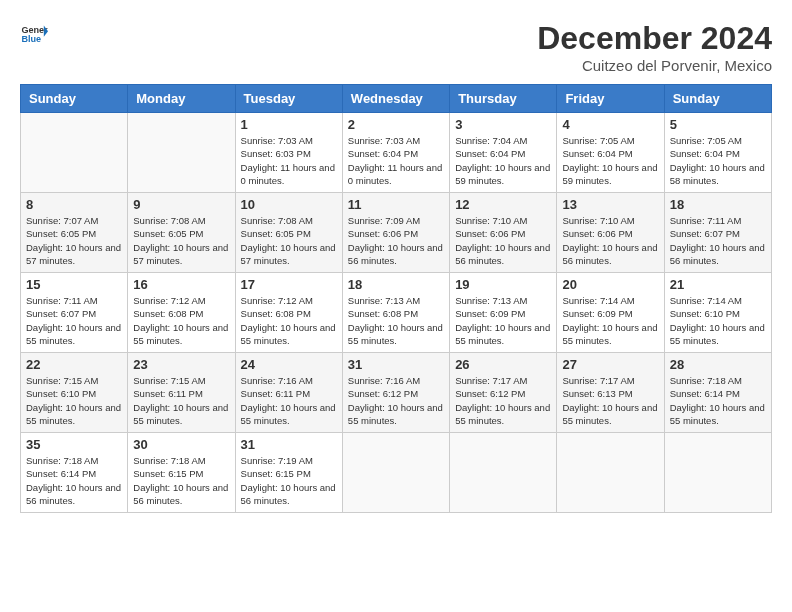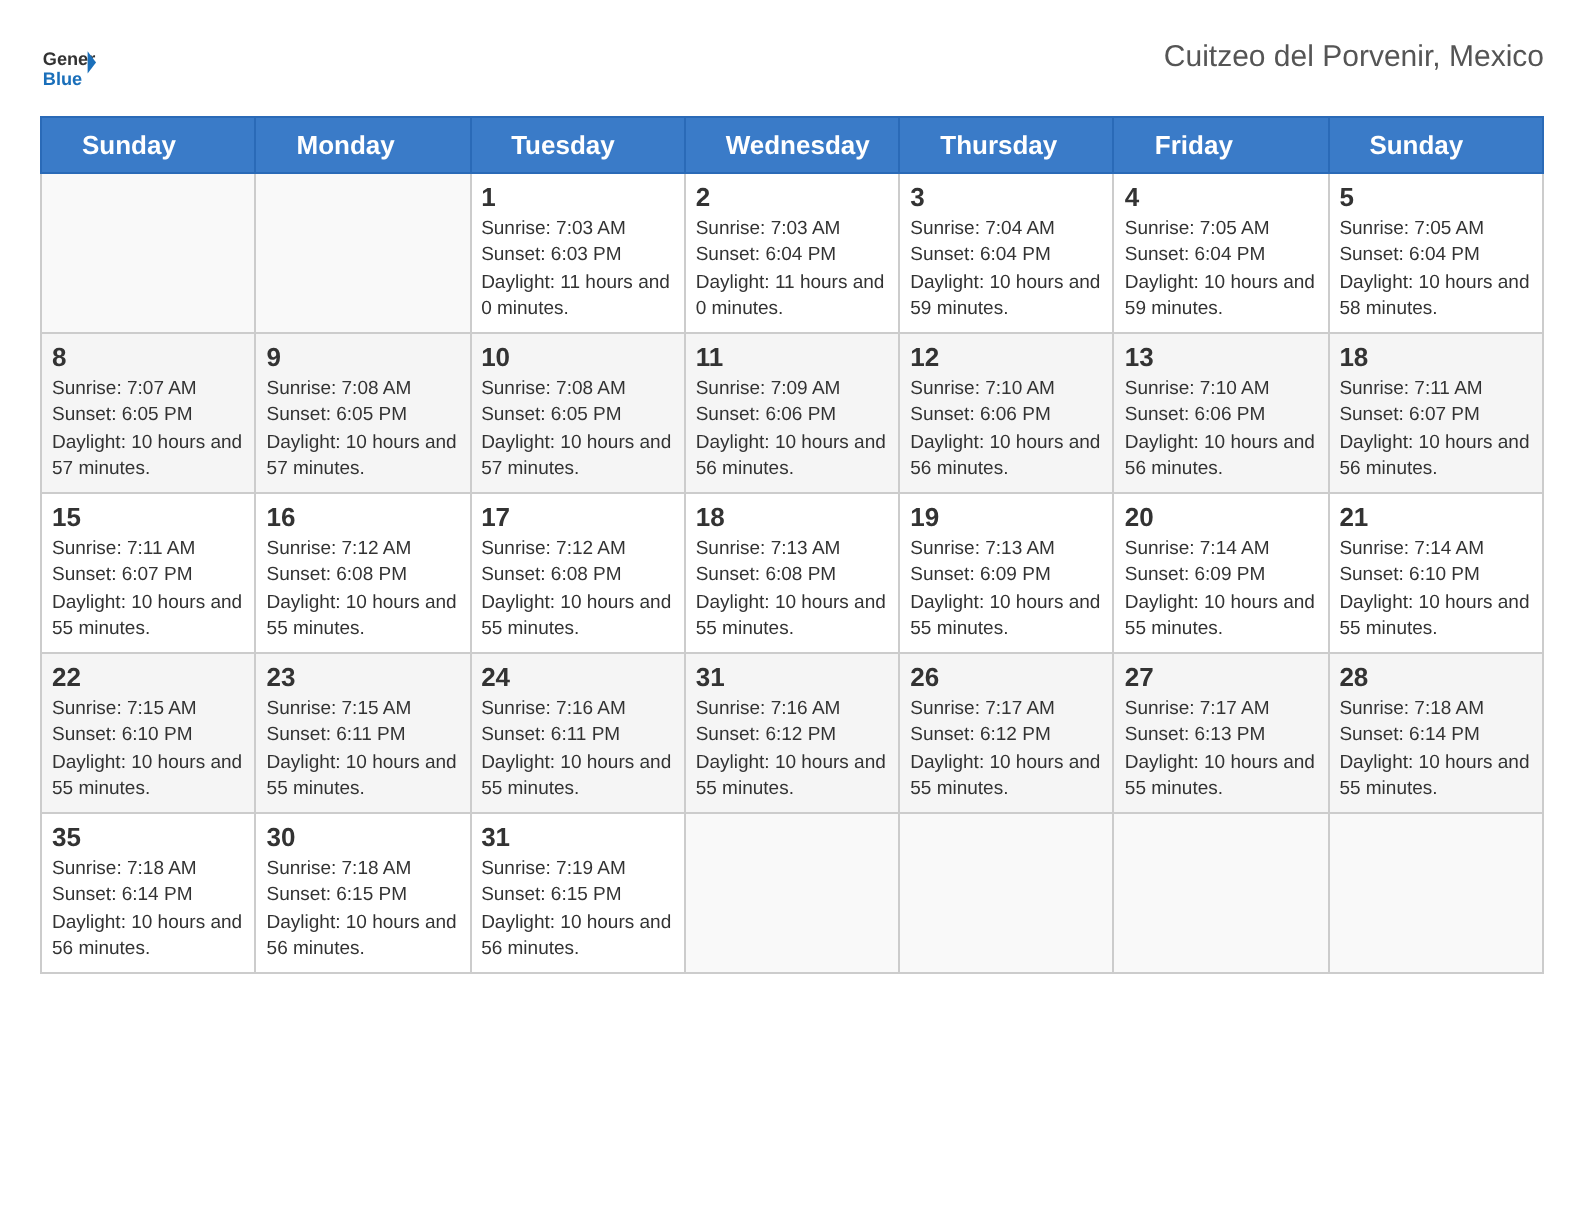--- a/index.html
+++ b/index.html
@@ -40,21 +40,21 @@
     table {
       width: 100%;
       border-collapse: collapse;
       table-layout: fixed;
     }
     thead tr th {
       background-color: #3a7bc8;
       color: #fff;
       font-size: 13px;
       font-weight: bold;
-      padding: 6px 20px;
+      padding: 6px 8px;
       text-align: left;
       border: 1px solid #2a6ab7;
     }
     tbody tr td {
       border: 1px solid #ccc;
       vertical-align: top;
       padding: 4px 5px;
       font-size: 10px;
       color: #333;
       background: #fff;
@@ -83,20 +83,21 @@
 
 <div class="header-area">
   <div class="logo">
     <svg class="logo-icon" viewBox="0 0 40 40">
       <text x="2" y="18" font-size="13" font-weight="bold" fill="#333">General</text>
       <text x="2" y="32" font-size="13" font-weight="bold" fill="#1a6fba">Blue</text>
       <polygon points="34,8 40,16 34,24" fill="#1a6fba"></polygon>
     </svg>
   </div>
   <div class="title-block">
+    <div class="main-title">December 2024</div>
     <div class="subtitle">Cuitzeo del Porvenir, Mexico</div>
   </div>
 </div>
 
 <table>
   <thead>
     <tr>
     <th>Sunday</th>
         <th>Monday</th>
         <th>Tuesday</th>

